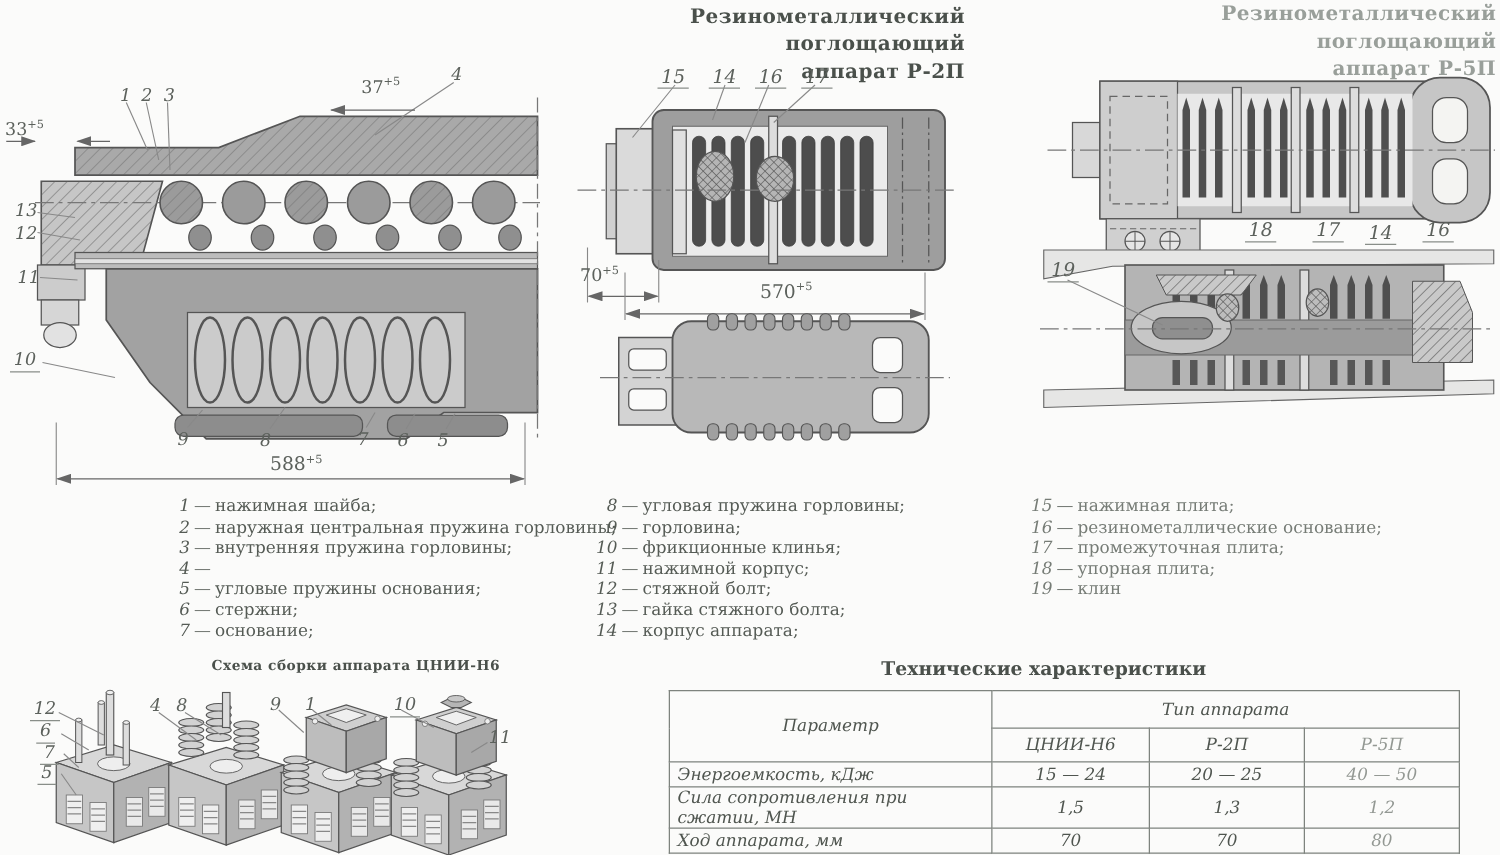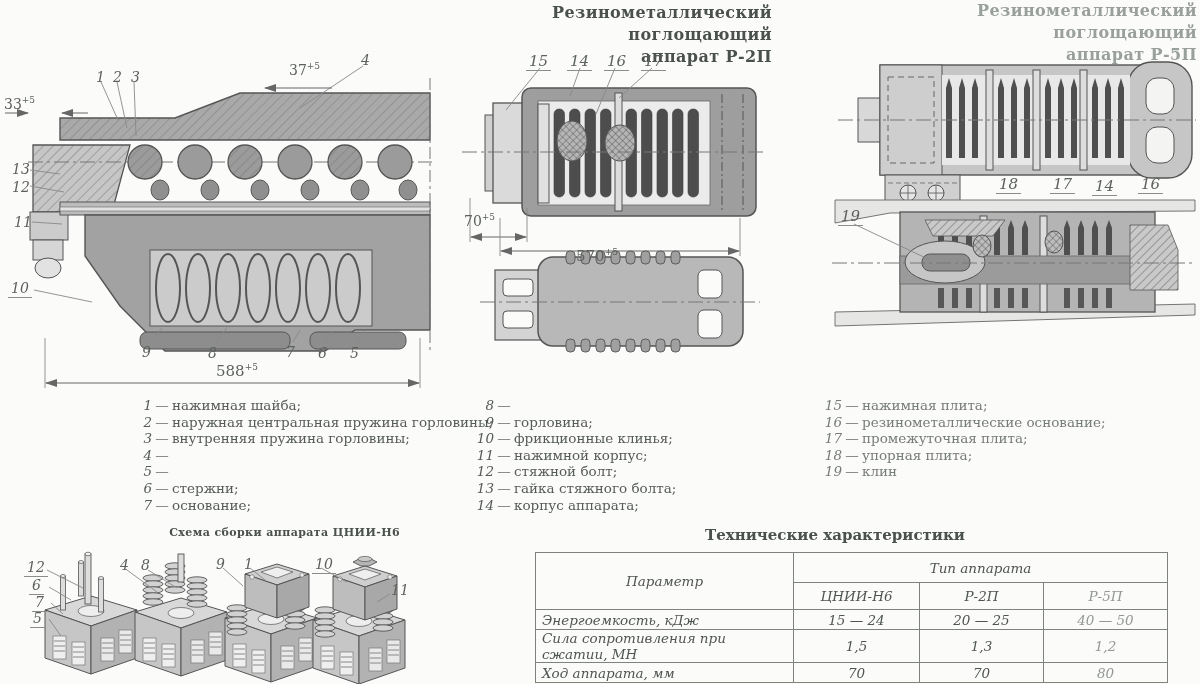--- a/index.html
+++ b/index.html
@@ -237,21 +237,21 @@
     <rect x="238" y="222" width="24" height="28" rx="6" fill="#fbfbfa" stroke="#555"></rect>
     <rect x="238" y="262" width="24" height="28" rx="6" fill="#fbfbfa" stroke="#555"></rect>
     <line x1="20" y1="254" x2="300" y2="254" stroke="#777" stroke-width="1" stroke-dasharray="15 4 3 4"></line>
   </svg>
 
   <span class="co big ul" style="left:526px;top:54px;">15</span>
   <span class="co big ul" style="left:567px;top:54px;">14</span>
   <span class="co big ul" style="left:604px;top:54px;">16</span>
   <span class="co big ul" style="left:641px;top:54px;">17</span>
   <span class="dim" style="left:464px;top:212px;"><span>70</span><sup>+5</sup></span>
-  <span class="dim" style="left:576px;top:224px;font-size:15px;margin-top:23px;"><span>570</span><sup>+5</sup></span>
+  <span class="dim" style="left:608px;top:224px;font-size:15px;"><span>570</span><sup>+5</sup></span>
 
   <svg style="left:830px;top:50px;" width="370" height="300" viewBox="0 0 370 300">
     <defs>
       <pattern id="h3" patternUnits="userSpaceOnUse" width="6" height="6" patternTransform="rotate(45)">
         <line x1="0" y1="0" x2="0" y2="6" stroke="#5d5d5d" stroke-width="1"></line>
       </pattern>
       <pattern id="cr3" patternUnits="userSpaceOnUse" width="5" height="5" patternTransform="rotate(45)">
         <path d="M0,0 L0,5 M0,0 L5,0" stroke="#555" stroke-width="0.9" fill="none"></path>
       </pattern>
     </defs>
@@ -358,37 +358,39 @@
         <span class="pl-dash">—</span>
         <span class="pl-text">внутренняя пружина горловины;</span>
       </div>
     <div class="pl-item">
         <span class="pl-num">4</span>
         <span class="pl-dash">—</span>
       </div>
     <div class="pl-item">
         <span class="pl-num">5</span>
         <span class="pl-dash">—</span>
+        <span class="pl-text">угловые пружины основания;</span>
       </div>
     <div class="pl-item">
         <span class="pl-num">6</span>
         <span class="pl-dash">—</span>
         <span class="pl-text">стержни;</span>
       </div>
     <div class="pl-item">
         <span class="pl-num">7</span>
         <span class="pl-dash">—</span>
         <span class="pl-text">основание;</span>
       </div>
   </div>
 
   <div class="plist" style="left:470px;top:397px;">
     <div class="pl-item">
         <span class="pl-num">8</span>
         <span class="pl-dash">—</span>
+        <span class="pl-text">угловая пружина горловины;</span>
       </div>
     <div class="pl-item">
         <span class="pl-num">9</span>
         <span class="pl-dash">—</span>
         <span class="pl-text">горловина;</span>
       </div>
     <div class="pl-item">
         <span class="pl-num">10</span>
         <span class="pl-dash">—</span>
         <span class="pl-text">фрикционные клинья;</span>

